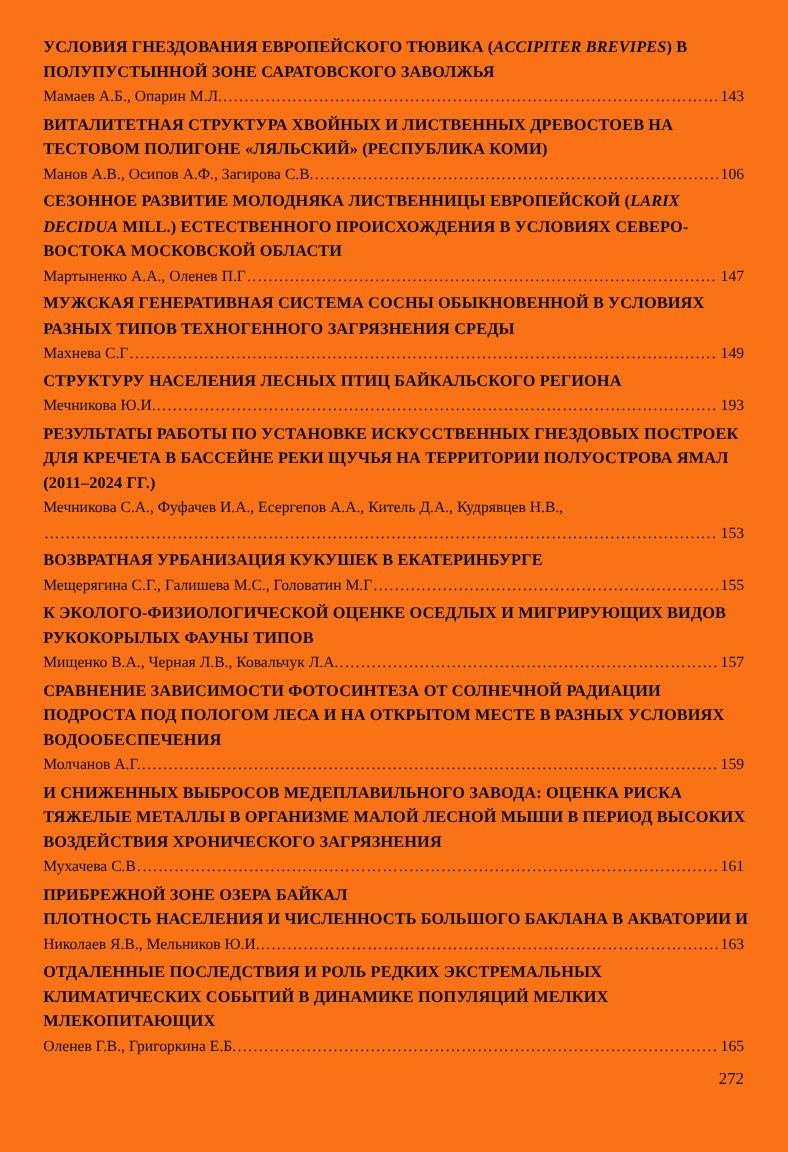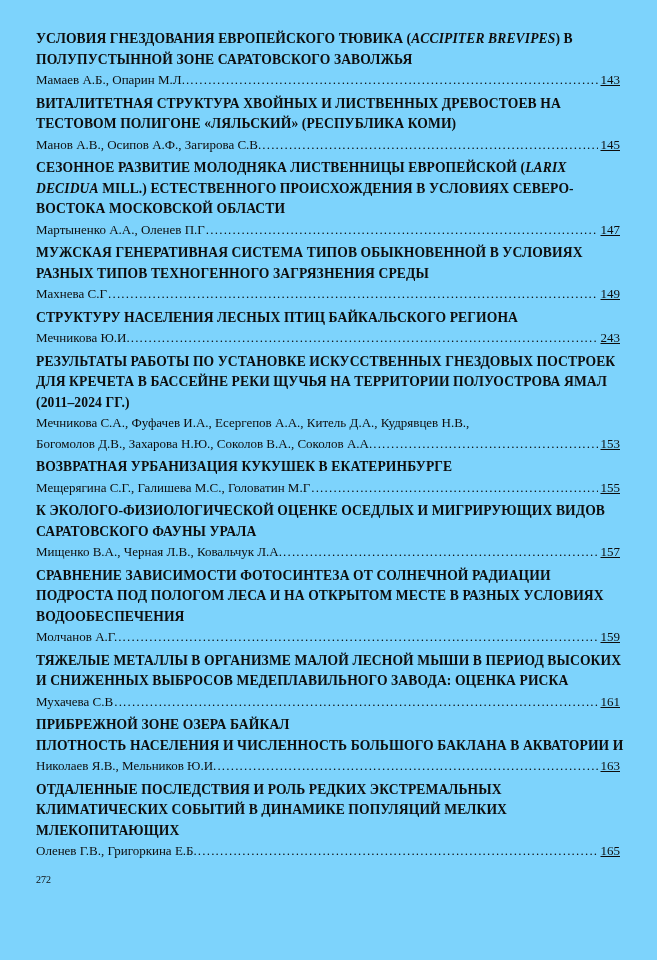--- a/index.html
+++ b/index.html
@@ -7,21 +7,21 @@
     padding: 0;
     width: 657px;
     height: 960px;
     background: #ffffff;
     overflow: hidden;
   }
   .doc {
     position: relative;
     width: 657px;
     height: 960px;
-    background: #7dd3fc;
+    background: #f97316;
     font-family: "Liberation Serif", "DejaVu Serif", serif;
     color: #0d0d0d;
     box-sizing: border-box;
     padding: 29px 37px 0 36px;
   }
   .toc { width: 100%; }
   .entry { margin-bottom: 3px; }
   .title-line {
     font-weight: bold;
     font-size: 13.6px;
@@ -44,26 +44,25 @@
     margin: 0 1px 0 1px;
     min-width: 8px;
   }
   .leader::after {
     content: "..............................................................................................................................................................................................................";
     letter-spacing: 1.2px;
   }
   .page-num {
     white-space: nowrap;
     margin-left: 2px;
-    text-decoration: underline;
   }
   .footer {
     margin-top: 9px;
-    text-align: left;
-    font-size: 10px;
+    text-align: right;
+    font-size: 14px;
     line-height: 18px;
   }
 </style>
 </head>
 <body>
 
 <div class="doc">
   <div class="toc">
   <div class="entry">
     <div class="entry-title">
@@ -81,21 +80,21 @@
 
   <div class="entry">
     <div class="entry-title">
           <div class="title-line"><span>ВИТАЛИТЕТНАЯ СТРУКТУРА ХВОЙНЫХ И ЛИСТВЕННЫХ ДРЕВОСТОЕВ НА</span></div>
           <div class="title-line"><span>ТЕСТОВОМ ПОЛИГОНЕ «ЛЯЛЬСКИЙ» (РЕСПУБЛИКА КОМИ)</span></div>
         </div>
     <div class="entry-authors">
           <div class="author-line">
             <span class="authors-text">Манов А.В., Осипов А.Ф., Загирова С.В.</span>
             <span class="leader"></span>
-            <span class="page-num">145</span>
+            <span class="page-num">106</span>
           </div>
         </div>
   </div>
 
   <div class="entry">
     <div class="entry-title">
           <div class="title-line"><span>СЕЗОННОЕ РАЗВИТИЕ МОЛОДНЯКА ЛИСТВЕННИЦЫ ЕВРОПЕЙСКОЙ (</span><span class="it">LARIX</span></div>
           <div class="title-line"><span class="it">DECIDUA</span><span> MILL.) ЕСТЕСТВЕННОГО ПРОИСХОЖДЕНИЯ В УСЛОВИЯХ СЕВЕРО-</span></div>
           <div class="title-line"><span>ВОСТОКА МОСКОВСКОЙ ОБЛАСТИ</span></div>
         </div>
@@ -103,57 +102,56 @@
           <div class="author-line">
             <span class="authors-text">Мартыненко А.А., Оленев П.Г</span>
             <span class="leader"></span>
             <span class="page-num">147</span>
           </div>
         </div>
   </div>
 
   <div class="entry">
     <div class="entry-title">
-          <div class="title-line"><span>МУЖСКАЯ ГЕНЕРАТИВНАЯ СИСТЕМА ТИПОВ ОБЫКНОВЕННОЙ В УСЛОВИЯХ</span></div>
+          <div class="title-line"><span>МУЖСКАЯ ГЕНЕРАТИВНАЯ СИСТЕМА СОСНЫ ОБЫКНОВЕННОЙ В УСЛОВИЯХ</span></div>
           <div class="title-line"><span>РАЗНЫХ ТИПОВ ТЕХНОГЕННОГО ЗАГРЯЗНЕНИЯ СРЕДЫ</span></div>
         </div>
     <div class="entry-authors">
           <div class="author-line">
             <span class="authors-text">Махнева С.Г</span>
             <span class="leader"></span>
             <span class="page-num">149</span>
           </div>
         </div>
   </div>
 
   <div class="entry">
     <div class="entry-title">
           <div class="title-line"><span>СТРУКТУРУ НАСЕЛЕНИЯ ЛЕСНЫХ ПТИЦ БАЙКАЛЬСКОГО РЕГИОНА</span></div>
         </div>
     <div class="entry-authors">
           <div class="author-line">
             <span class="authors-text">Мечникова Ю.И.</span>
             <span class="leader"></span>
-            <span class="page-num">243</span>
+            <span class="page-num">193</span>
           </div>
         </div>
   </div>
 
   <div class="entry">
     <div class="entry-title">
           <div class="title-line"><span>РЕЗУЛЬТАТЫ РАБОТЫ ПО УСТАНОВКЕ ИСКУССТВЕННЫХ ГНЕЗДОВЫХ ПОСТРОЕК</span></div>
           <div class="title-line"><span>ДЛЯ КРЕЧЕТА В БАССЕЙНЕ РЕКИ ЩУЧЬЯ НА ТЕРРИТОРИИ ПОЛУОСТРОВА ЯМАЛ</span></div>
           <div class="title-line"><span>(2011–2024 ГГ.)</span></div>
         </div>
     <div class="entry-authors">
           <div class="author-line">
             <span class="authors-text">Мечникова С.А., Фуфачев И.А., Есергепов А.А., Китель Д.А., Кудрявцев Н.В.,</span>
           </div>
           <div class="author-line">
-            <span class="authors-text">Богомолов Д.В., Захарова Н.Ю., Соколов В.А., Соколов А.А.</span>
             <span class="leader"></span>
             <span class="page-num">153</span>
           </div>
         </div>
   </div>
 
   <div class="entry">
     <div class="entry-title">
           <div class="title-line"><span>ВОЗВРАТНАЯ УРБАНИЗАЦИЯ КУКУШЕК В ЕКАТЕРИНБУРГЕ</span></div>
         </div>
@@ -162,21 +160,21 @@
             <span class="authors-text">Мещерягина С.Г., Галишева М.С., Головатин М.Г</span>
             <span class="leader"></span>
             <span class="page-num">155</span>
           </div>
         </div>
   </div>
 
   <div class="entry">
     <div class="entry-title">
           <div class="title-line"><span>К ЭКОЛОГО-ФИЗИОЛОГИЧЕСКОЙ ОЦЕНКЕ ОСЕДЛЫХ И МИГРИРУЮЩИХ ВИДОВ</span></div>
-          <div class="title-line"><span>САРАТОВСКОГО ФАУНЫ УРАЛА</span></div>
+          <div class="title-line"><span>РУКОКОРЫЛЫХ ФАУНЫ ТИПОВ</span></div>
         </div>
     <div class="entry-authors">
           <div class="author-line">
             <span class="authors-text">Мищенко В.А., Черная Л.В., Ковальчук Л.А.</span>
             <span class="leader"></span>
             <span class="page-num">157</span>
           </div>
         </div>
   </div>
 
@@ -190,22 +188,23 @@
           <div class="author-line">
             <span class="authors-text">Молчанов А.Г.</span>
             <span class="leader"></span>
             <span class="page-num">159</span>
           </div>
         </div>
   </div>
 
   <div class="entry">
     <div class="entry-title">
+          <div class="title-line"><span>И СНИЖЕННЫХ ВЫБРОСОВ МЕДЕПЛАВИЛЬНОГО ЗАВОДА: ОЦЕНКА РИСКА</span></div>
           <div class="title-line"><span>ТЯЖЕЛЫЕ МЕТАЛЛЫ В ОРГАНИЗМЕ МАЛОЙ ЛЕСНОЙ МЫШИ В ПЕРИОД ВЫСОКИХ</span></div>
-          <div class="title-line"><span>И СНИЖЕННЫХ ВЫБРОСОВ МЕДЕПЛАВИЛЬНОГО ЗАВОДА: ОЦЕНКА РИСКА</span></div>
+          <div class="title-line"><span>ВОЗДЕЙСТВИЯ ХРОНИЧЕСКОГО ЗАГРЯЗНЕНИЯ</span></div>
         </div>
     <div class="entry-authors">
           <div class="author-line">
             <span class="authors-text">Мухачева С.В</span>
             <span class="leader"></span>
             <span class="page-num">161</span>
           </div>
         </div>
   </div>
 

